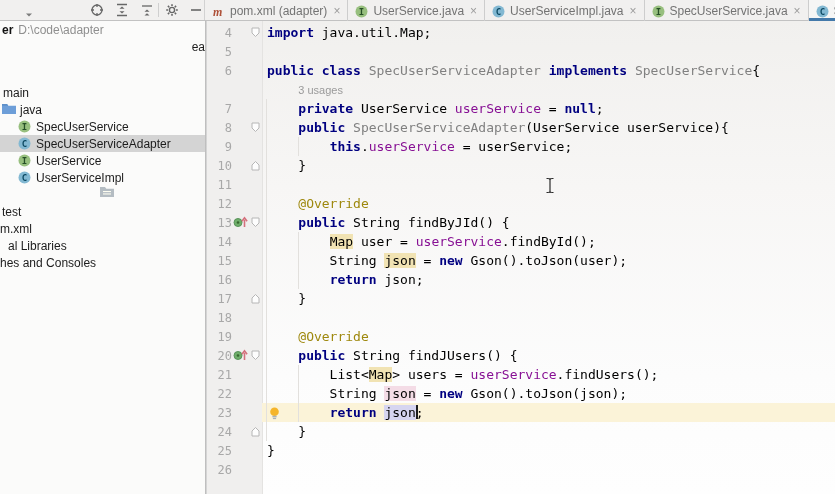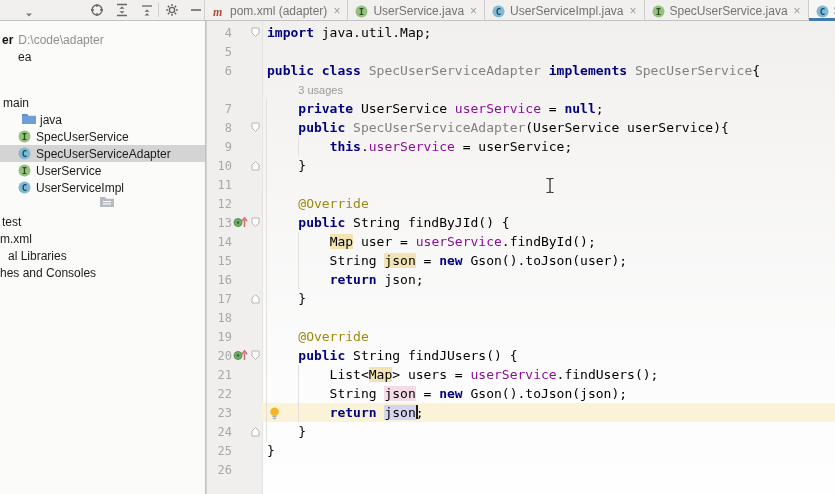--- a/index.html
+++ b/index.html
@@ -18,21 +18,21 @@
   .tabbar{position:absolute;left:205px;top:0;width:630px;height:21px;display:flex;overflow:hidden}
   .tab{flex:none;display:flex;align-items:center;height:21px;padding:0 7px;
        border-right:1px solid #cdcdcd;box-sizing:border-box;background:transparent}
   .tab.active{background:#f6f6f5;box-shadow:inset 0 -3px 0 #4379aa}
   .tab .ticon{width:13px;height:13px;flex:none;display:inline-flex;margin-top:1px}
   .tab .lbl{font-size:12px;color:#737373;margin-left:5px;white-space:nowrap}
   .tab .close{color:#9d9d9d;font-size:12px;margin-left:6px;line-height:1}
 
   
   .panel{position:absolute;left:0;top:21px;width:205px;height:473px;background:#fbfbfa;overflow:hidden}
-  .treerows{position:absolute;left:0;top:10px;width:205px}
+  .treerows{position:absolute;left:0;top:0;width:205px}
   .tree-row{height:17px;display:flex;align-items:center;font-size:12px;color:#1c1c1c;white-space:nowrap;overflow:hidden}
   .tree-row.selected{background:#d4d4d4}
   .tree-row .ticon{width:14px;height:13px;flex:none;display:inline-flex;margin-right:4px}
   .tree-row .b{font-weight:bold;color:#111}
   .tree-row .pth{color:#8f8f8f;margin-left:5px}
 
   .split{position:absolute;left:205px;top:21px;width:2px;height:473px;
          background:linear-gradient(90deg,#b3b3b3,#e0e0e0)}
 
   
@@ -149,28 +149,28 @@
         </div>
       </div>
   </div>
 
   <div class="panel">
     <div class="treerows">
         <div class="tree-row" style="padding-left: 2px;">
           <span class="b">er</span>
           <span class="pth">D:\code\adapter</span>
         </div>
-        <div class="tree-row" style="padding-left: 18px;">
+        <div class="tree-row" style="padding-left: 2px; justify-content: flex-end;">
           <span>ea</span>
         </div>
         <div class="tree-row" style="padding-left: 0px;"></div>
         <div class="tree-row" style="padding-left: 3px; margin-top: 12px;">
           <span>main</span>
         </div>
-        <div class="tree-row" style="padding-left: 22px;">
+        <div class="tree-row" style="padding-left: 2px;">
           <span class="ticon">
             <svg width="14" height="11" viewBox="0 0 14 11">
               <path d="M0 1 h5 l1.3 1.8 H14 V11 H0 Z" fill="#6d9ed8"></path>
               <path d="M0 1 h5 l1.3 1.8 H0 Z" fill="#5d8fc9"></path>
             </svg>
           </span>
           <span>java</span>
         </div>
         <div class="tree-row" style="padding-left: 18px;">
           <span class="ticon">

